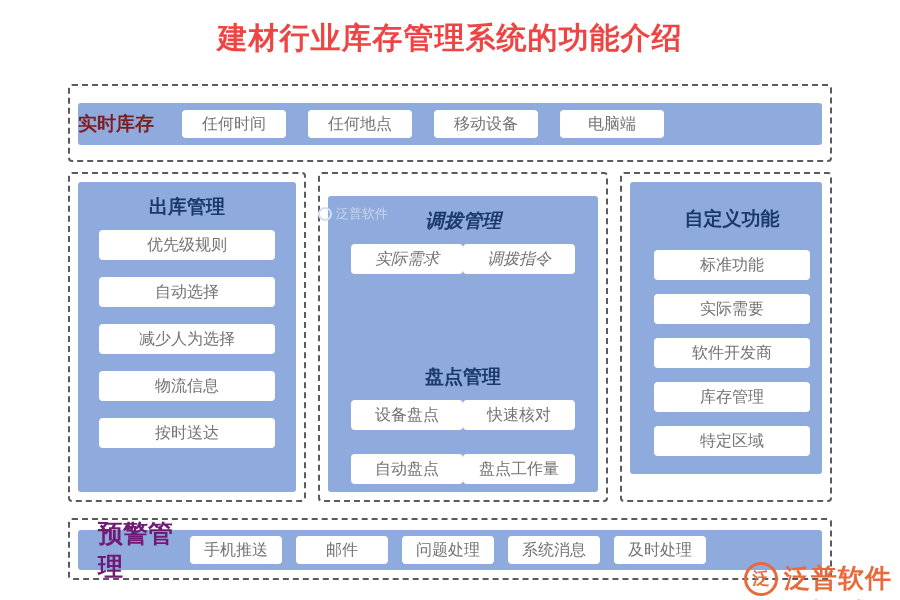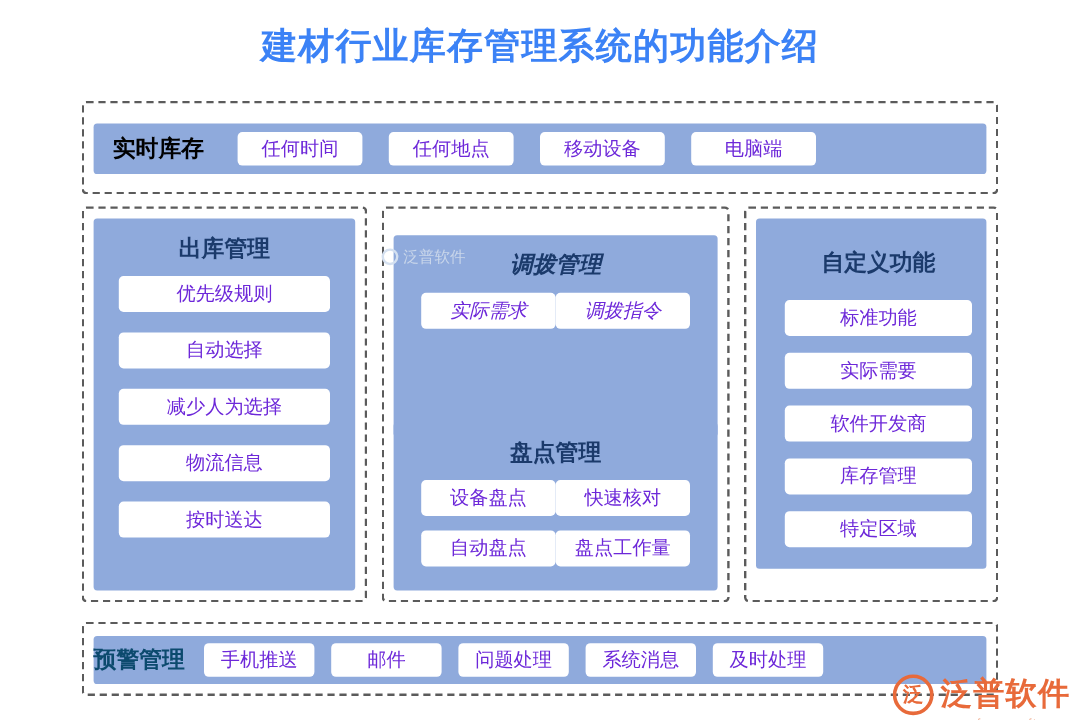--- a/index.html
+++ b/index.html
@@ -20,21 +20,21 @@
     height: 600px;
   }
   .title {
     position: absolute;
     top: 18px;
     left: 0;
     width: 900px;
     text-align: center;
     font-size: 30px;
     font-weight: bold;
-    color: #3b82f6;
+    color: #ef4444;
     letter-spacing: 1px;
   }
 
   
   .dash {
     position: absolute;
     border: 2px dashed #5b5b5b;
     border-radius: 4px;
     box-sizing: border-box;
     background: transparent;
@@ -54,39 +54,39 @@
     font-weight: bold;
     color: #1b3a6b;
     margin-top: 12px;
     margin-bottom: 10px;
   }
 
   
   .chip {
     background: #ffffff;
     border-radius: 4px;
-    color: #6d28d9;
+    color: #737373;
     font-size: 16px;
     display: flex;
     align-items: center;
     justify-content: center;
     box-sizing: border-box;
   }
 
   
   #row-realtime-dash {
     left: 68px; top: 84px; width: 764px; height: 78px;
   }
   #row-realtime-panel {
     left: 78px; top: 103px; width: 744px; height: 42px;
     display: flex; align-items: center;
   }
   #row-realtime-panel .row-label {
-    font-size: 19px; font-weight: bold; color: #000000;
-    margin-left: 16px; width: 104px; flex: none;
+    font-size: 19px; font-weight: bold; color: #7f1d1d;
+    margin-left: 0; width: 104px; flex: none;
   }
   #row-realtime-panel .chip {
     height: 28px; margin-right: 22px; padding: 0 18px; min-width: 104px;
   }
 
   
   #col-out-dash { left: 68px; top: 172px; width: 238px; height: 330px; }
   #col-out-panel {
     left: 78px; top: 182px; width: 218px; height: 310px;
   }
@@ -101,43 +101,43 @@
   }
   #panel-transfer .chip-row {
     display: flex; justify-content: center; gap: 0; margin-top: 4px;
   }
   #panel-transfer .chip { height: 30px; width: 112px; }
 
   #panel-count {
     left: 328px; top: 352px; width: 270px; height: 140px;
   }
   #panel-count .chip-row {
-    display: flex; justify-content: center; gap: 0; margin-bottom: 12px;
+    display: flex; justify-content: center; gap: 0; margin-bottom: 24px;
   }
   #panel-count .chip { height: 30px; width: 112px; }
 
   
   #col-right-dash { left: 620px; top: 172px; width: 212px; height: 330px; }
   #panel-custom {
     left: 630px; top: 182px; width: 192px; height: 292px; padding-left: 12px;
   }
   #panel-custom .panel-title { margin-top: 24px; margin-bottom: 18px; }
   #panel-custom .chip {
     height: 30px; width: 156px; margin: 0 auto 14px auto;
   }
 
   
   #row-warn-dash { left: 68px; top: 518px; width: 764px; height: 62px; }
   #row-warn-panel {
     left: 78px; top: 530px; width: 744px; height: 40px;
     display: flex; align-items: center;
   }
   #row-warn-panel .row-label {
-    font-size: 19px; font-weight: bold; color: #0c4a6e;
-    margin-left: 0; width: 92px; flex: none;
+    font-size: 25px; font-weight: bold; color: #701a75;
+    margin-left: 20px; width: 92px; flex: none;
   }
   #row-warn-panel .chip {
     height: 28px; margin-right: 14px; padding: 0 14px; min-width: 92px;
   }
 
   
   .wm-center {
     position: absolute;
     left: 318px; top: 205px;
     font-size: 13px;

